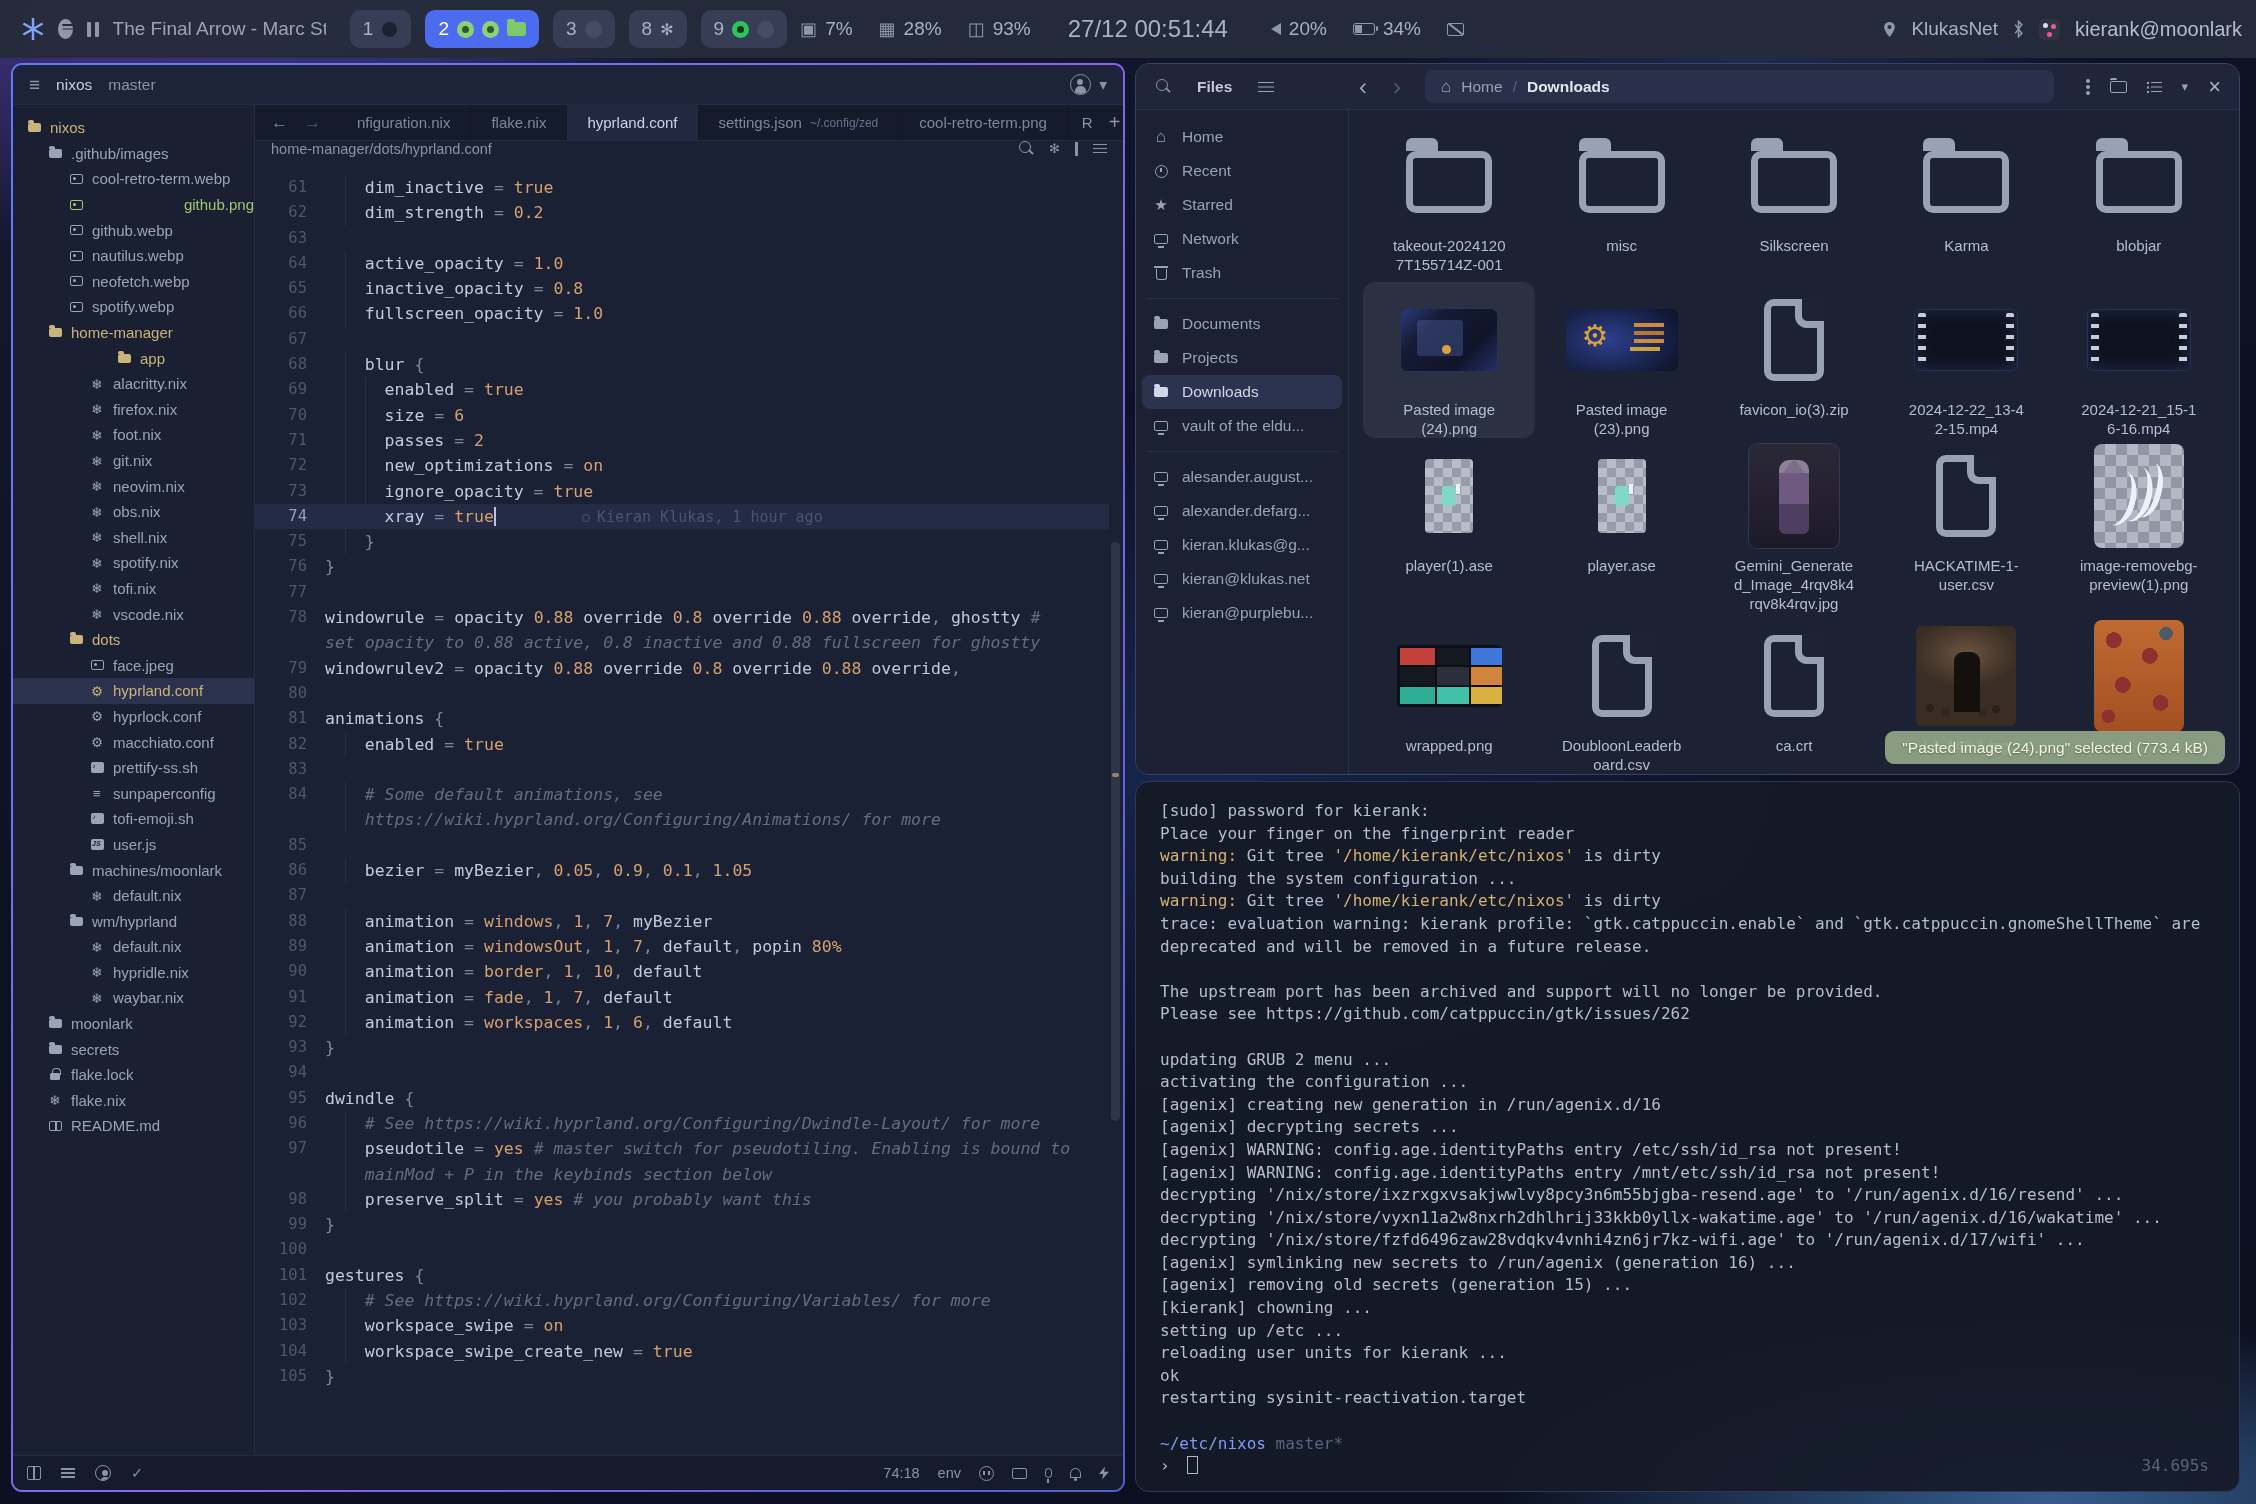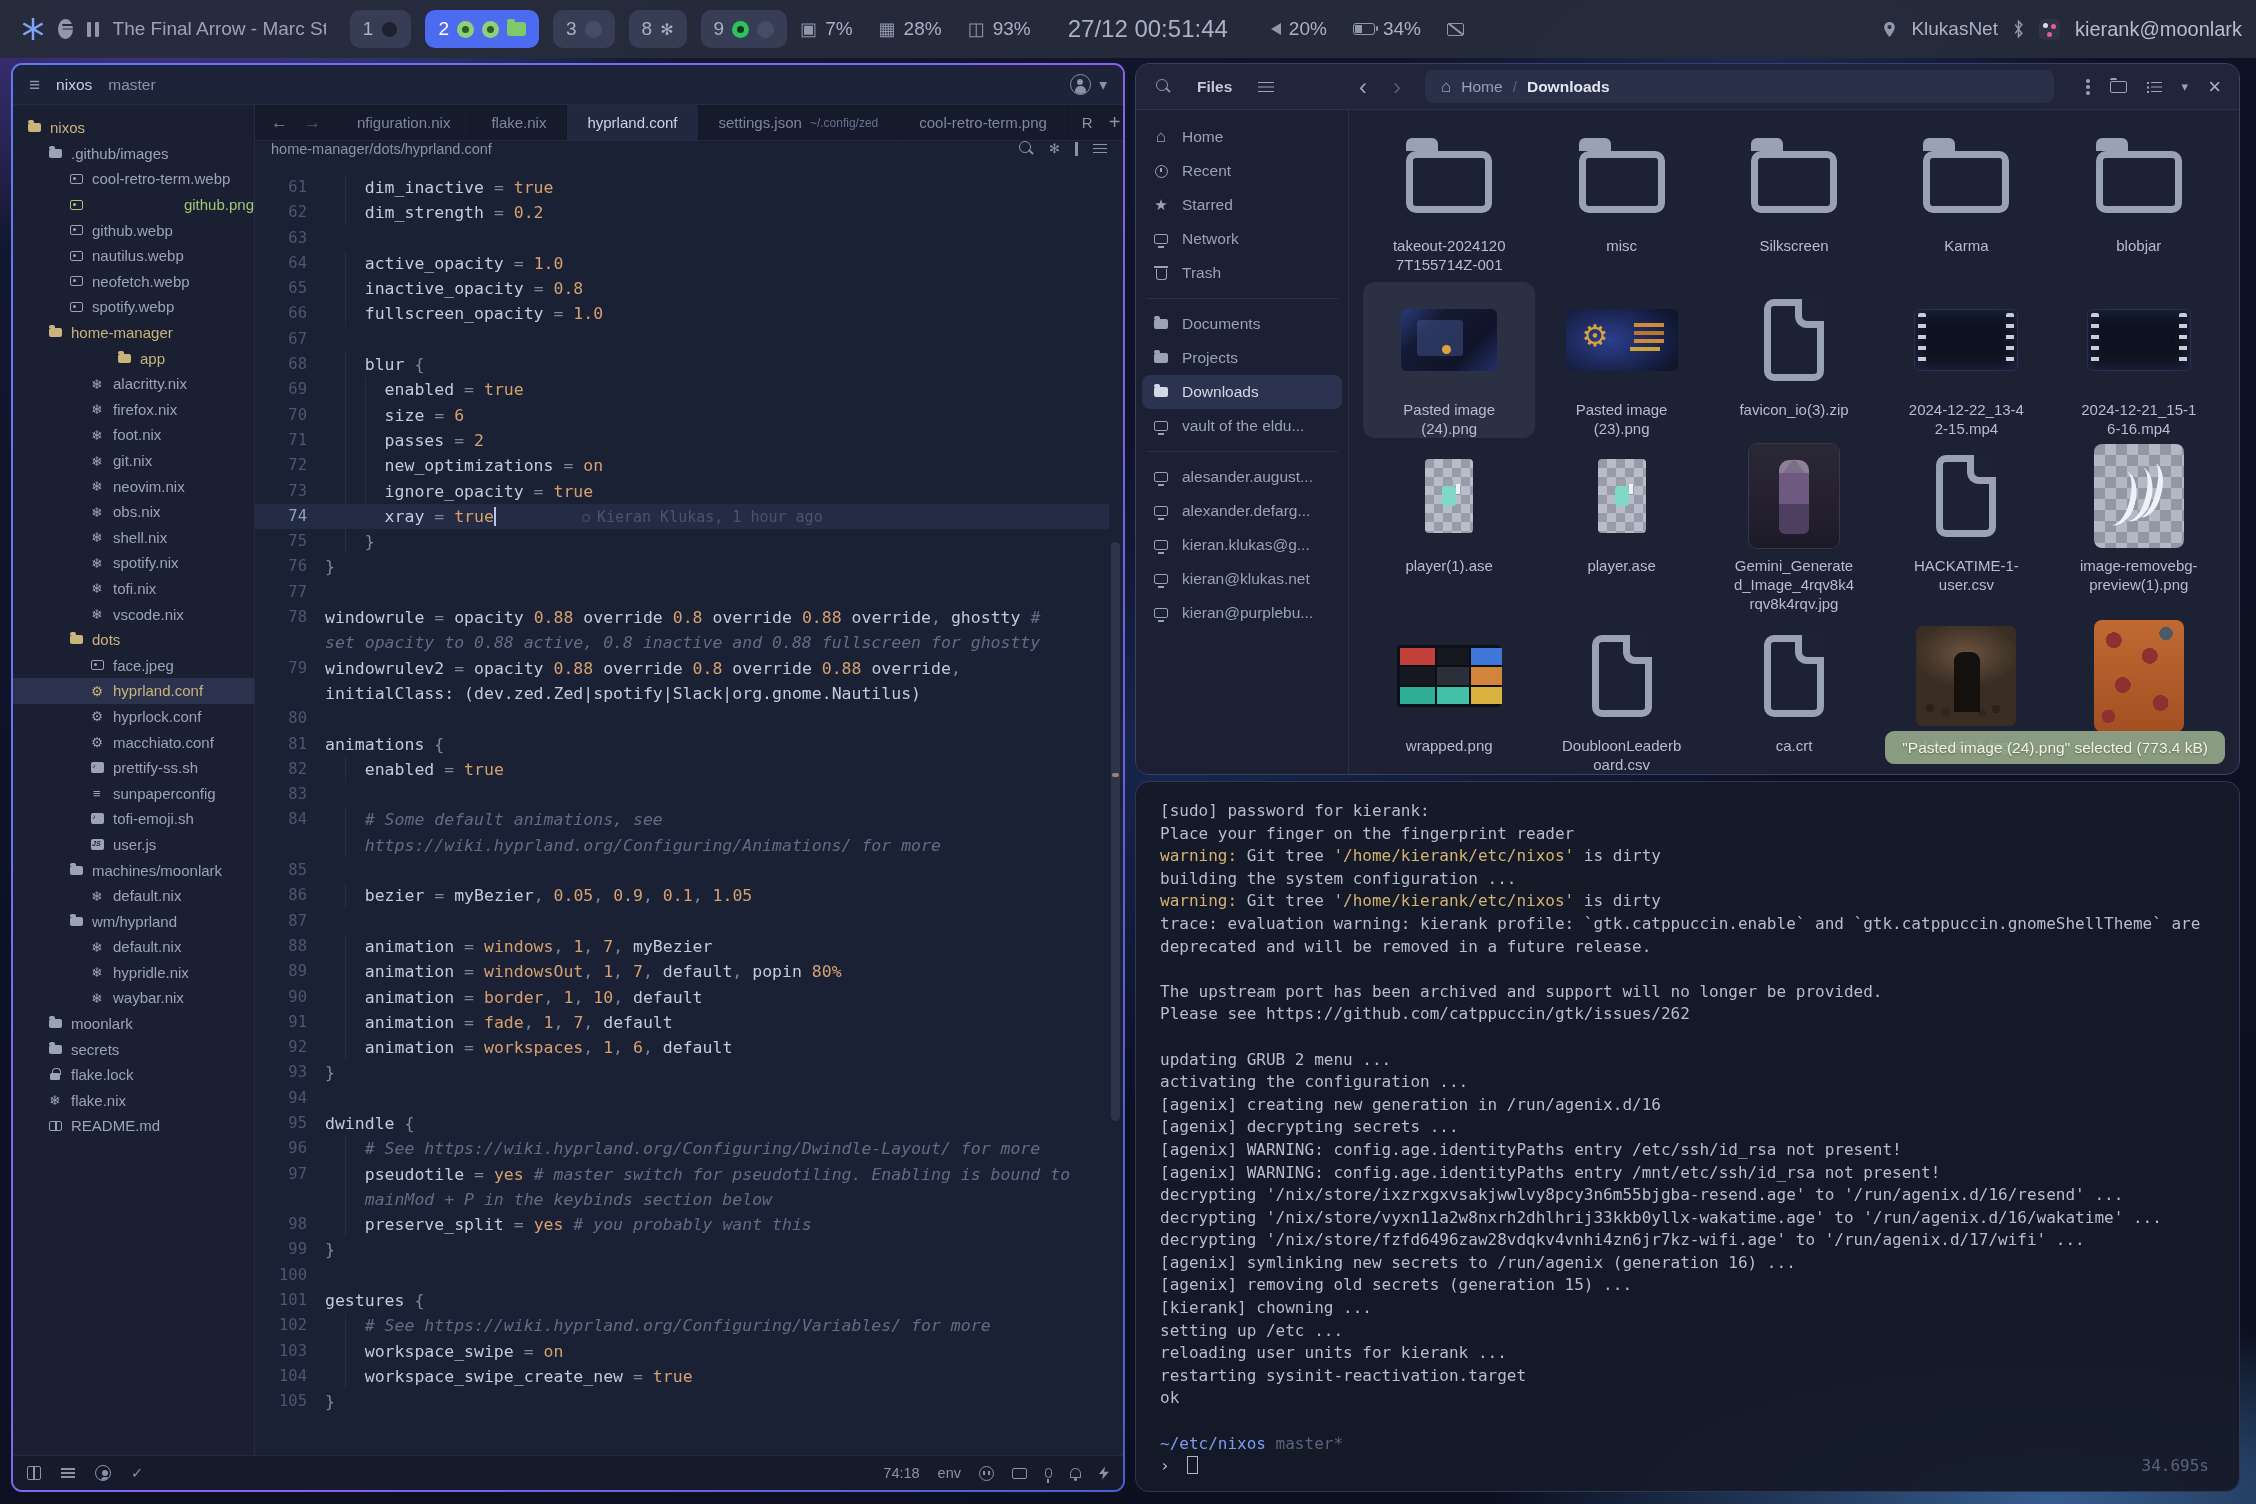--- a/index.html
+++ b/index.html
@@ -569,21 +569,20 @@
           <div class="crow g1 g2"><span class="lnum">71</span><span class="ltext" style="--ind: 6;"><span class="s-w">passes </span><span class="s-p">= </span><span class="s-v">2</span></span></div>
           <div class="crow g1 g2"><span class="lnum">72</span><span class="ltext" style="--ind: 6;"><span class="s-w">new_optimizations </span><span class="s-p">= </span><span class="s-v">on</span></span></div>
           <div class="crow g1 g2"><span class="lnum">73</span><span class="ltext" style="--ind: 6;"><span class="s-w">ignore_opacity </span><span class="s-p">= </span><span class="s-v">true</span></span></div>
           <div class="crow cur g1 g2"><span class="lnum">74</span><span class="ltext" style="--ind: 6;"><span class="s-w">xray </span><span class="s-p">= </span><span class="s-v">true</span><span class="cursor"></span><span class="blame"><span class="blame-ic"></span>Kieran Klukas, 1 hour ago</span></span></div>
           <div class="crow g1"><span class="lnum">75</span><span class="ltext" style="--ind: 4;"><span class="s-p">}</span></span></div>
           <div class="crow"><span class="lnum">76</span><span class="ltext" style="--ind: 0;"><span class="s-p">}</span></span></div>
           <div class="crow"><span class="lnum">77</span><span class="ltext" style="--ind: 0;"></span></div>
           <div class="crow"><span class="lnum">78</span><span class="ltext" style="--ind: 0;"><span class="s-w">windowrule </span><span class="s-p">= </span><span class="s-w">opacity </span><span class="s-v">0.88</span><span class="s-w"> override </span><span class="s-v">0.8</span><span class="s-w"> override </span><span class="s-v">0.88</span><span class="s-w"> override</span><span class="s-p">, </span><span class="s-w">ghostty </span><span class="s-c">#</span></span></div>
           <div class="crow"><span class="lnum"></span><span class="ltext" style="--ind: 0;"><span class="s-c">set opacity to 0.88 active, 0.8 inactive and 0.88 fullscreen for ghostty</span></span></div>
           <div class="crow"><span class="lnum">79</span><span class="ltext" style="--ind: 0;"><span class="s-w">windowrulev2 </span><span class="s-p">= </span><span class="s-w">opacity </span><span class="s-v">0.88</span><span class="s-w"> override </span><span class="s-v">0.8</span><span class="s-w"> override </span><span class="s-v">0.88</span><span class="s-w"> override</span><span class="s-p">,</span></span></div>
-          <div class="crow"><span class="lnum"></span><span class="ltext" style="--ind: 0;"><span class="s-w">initialClass: (dev.zed.Zed|spotify|Slack|org.gnome.Nautilus)</span></span></div>
           <div class="crow"><span class="lnum">80</span><span class="ltext" style="--ind: 0;"></span></div>
           <div class="crow"><span class="lnum">81</span><span class="ltext" style="--ind: 0;"><span class="s-w">animations </span><span class="s-p">{</span></span></div>
           <div class="crow g1"><span class="lnum">82</span><span class="ltext" style="--ind: 4;"><span class="s-w">enabled </span><span class="s-p">= </span><span class="s-v">true</span></span></div>
           <div class="crow"><span class="lnum">83</span><span class="ltext" style="--ind: 0;"></span></div>
           <div class="crow g1"><span class="lnum">84</span><span class="ltext" style="--ind: 4;"><span class="s-c"># Some default animations, see</span></span></div>
           <div class="crow g1"><span class="lnum"></span><span class="ltext" style="--ind: 4;"><span class="s-c">https://wiki.hyprland.org/Configuring/Animations/ for more</span></span></div>
           <div class="crow"><span class="lnum">85</span><span class="ltext" style="--ind: 0;"></span></div>
           <div class="crow g1"><span class="lnum">86</span><span class="ltext" style="--ind: 4;"><span class="s-w">bezier </span><span class="s-p">= </span><span class="s-w">myBezier</span><span class="s-p">, </span><span class="s-v">0.05</span><span class="s-p">, </span><span class="s-v">0.9</span><span class="s-p">, </span><span class="s-v">0.1</span><span class="s-p">, </span><span class="s-v">1.05</span></span></div>
           <div class="crow"><span class="lnum">87</span><span class="ltext" style="--ind: 0;"></span></div>
           <div class="crow g1"><span class="lnum">88</span><span class="ltext" style="--ind: 4;"><span class="s-w">animation </span><span class="s-p">= </span><span class="s-v">windows</span><span class="s-p">, </span><span class="s-v">1</span><span class="s-p">, </span><span class="s-v">7</span><span class="s-p">, </span><span class="s-w">myBezier</span></span></div>
@@ -919,20 +918,20 @@
       <div class="trmrow"><span class="t-d">[agenix] WARNING: config.age.identityPaths entry /etc/ssh/id_rsa not present!</span></div>
       <div class="trmrow"><span class="t-d">[agenix] WARNING: config.age.identityPaths entry /mnt/etc/ssh/id_rsa not present!</span></div>
       <div class="trmrow"><span class="t-d">decrypting '/nix/store/ixzrxgxvsakjwwlvy8pcy3n6m55bjgba-resend.age' to '/run/agenix.d/16/resend' ...</span></div>
       <div class="trmrow"><span class="t-d">decrypting '/nix/store/vyxn11a2w8nxrh2dhlhrij33kkb0yllx-wakatime.age' to '/run/agenix.d/16/wakatime' ...</span></div>
       <div class="trmrow"><span class="t-d">decrypting '/nix/store/fzfd6496zaw28vdqkv4vnhi4zn6jr7kz-wifi.age' to '/run/agenix.d/17/wifi' ...</span></div>
       <div class="trmrow"><span class="t-d">[agenix] symlinking new secrets to /run/agenix (generation 16) ...</span></div>
       <div class="trmrow"><span class="t-d">[agenix] removing old secrets (generation 15) ...</span></div>
       <div class="trmrow"><span class="t-d">[kierank] chowning ...</span></div>
       <div class="trmrow"><span class="t-d">setting up /etc ...</span></div>
       <div class="trmrow"><span class="t-d">reloading user units for kierank ...</span></div>
+      <div class="trmrow"><span class="t-d">ok</span></div>
       <div class="trmrow"><span class="t-d">restarting sysinit-reactivation.target</span></div>
-      <div class="trmrow"><span class="t-d">ok</span></div>
       <div class="trmrow"></div>
       <div class="trmrow"><span class="t-b">~/etc/nixos</span><span class="t-dim"> master*</span></div>
       <div class="trmrow"><span class="t-d">› </span><span class="tcursor"></span></div>
     </div>
   <span class="t-duration">34.695s</span>
 </div>
 
 </body></html>

